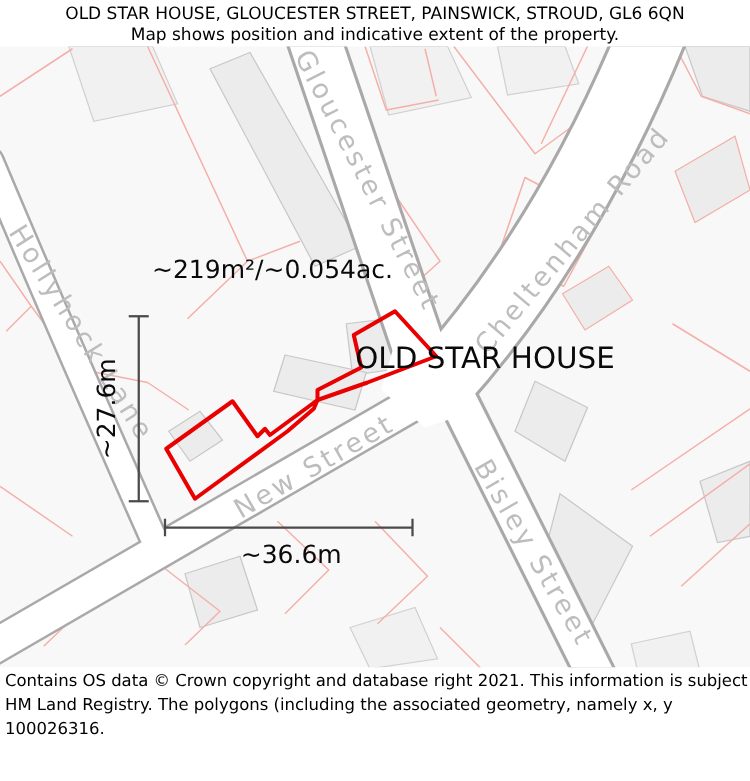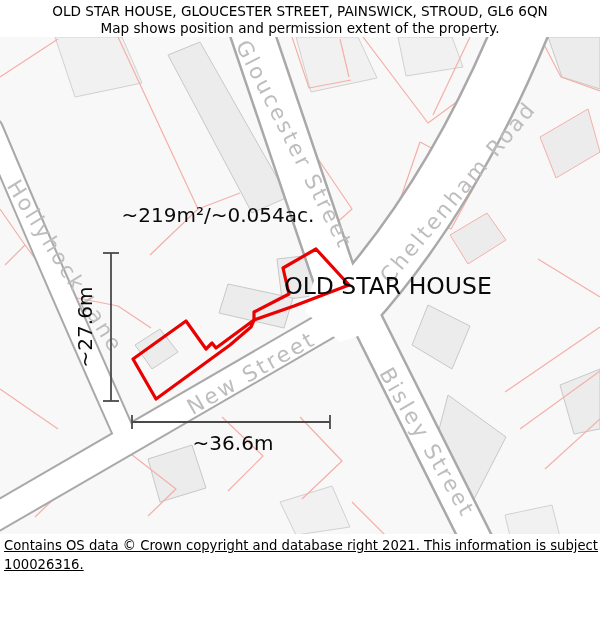--- a/index.html
+++ b/index.html
@@ -15,28 +15,28 @@
   .building.pinkedge{stroke:#f3b0a9;}
   .parcel{fill:none;stroke:#f3b0a9;stroke-width:1.2;stroke-linejoin:round;}
   .street-c{fill:none;stroke:#aaa8a8;stroke-linecap:round;}
   .street-f{fill:none;stroke:#ffffff;stroke-linecap:round;}
   .junction{fill:#ffffff;stroke:none;}
   .prop{fill:none;stroke-width:3.2;stroke-linejoin:round;}
   .measure{stroke:#4a4a4a;stroke-width:1.8;}
   .maplabel{fill:#0a0a0a;}
   .streetlabel{fill:#bdbdbd;letter-spacing:2.5px;font-size:21.5px;}
   .footer{padding:2px 0 0 4px;}
-  .footer div{font-size:13.2px;line-height:19.2px;white-space:nowrap;text-decoration:underline;}
+  .footer div{font-size:13.2px;line-height:19.2px;white-space:nowrap;}
 </style>
 </head>
 <body>
 
 <div class="header">
   <div class="title">OLD STAR HOUSE, GLOUCESTER STREET, PAINSWICK, STROUD, GL6 6QN</div>
-  <div class="subtitle">Map shows position and permission extent of the property.</div>
+  <div class="subtitle">Map shows position and indicative extent of the property.</div>
 </div>
 
 <div class="map-wrap">
 <svg width="600" height="497" viewBox="0 40 600 497">
 
   <rect class="bg" x="0" y="40" width="600" height="497"></rect>
 
   <g>
     <polygon class="building light" points="55,40 122,40 142,86 75,100"></polygon>
     <polygon class="building" points="168,58 200,45 288,200 252,216"></polygon>
@@ -124,14 +124,15 @@
     <text class="maplabel" font-size="20" x="233" y="453" text-anchor="middle">~36.6m</text>
   </g>
 
   <text class="maplabel" font-size="20" x="218" y="225" text-anchor="middle">~219m²/~0.054ac.</text>
   <text class="maplabel" font-size="23.5" x="388" y="297" text-anchor="middle">OLD STAR HOUSE</text>
 </svg>
 </div>
 
 <div class="footer">
   <div>Contains OS data © Crown copyright and database right 2021. This information is subject</div>
+  <div>HM Land Registry. The polygons (including the associated geometry, namely x, y</div>
   <div>100026316.</div>
 </div>
 
 </body></html>

